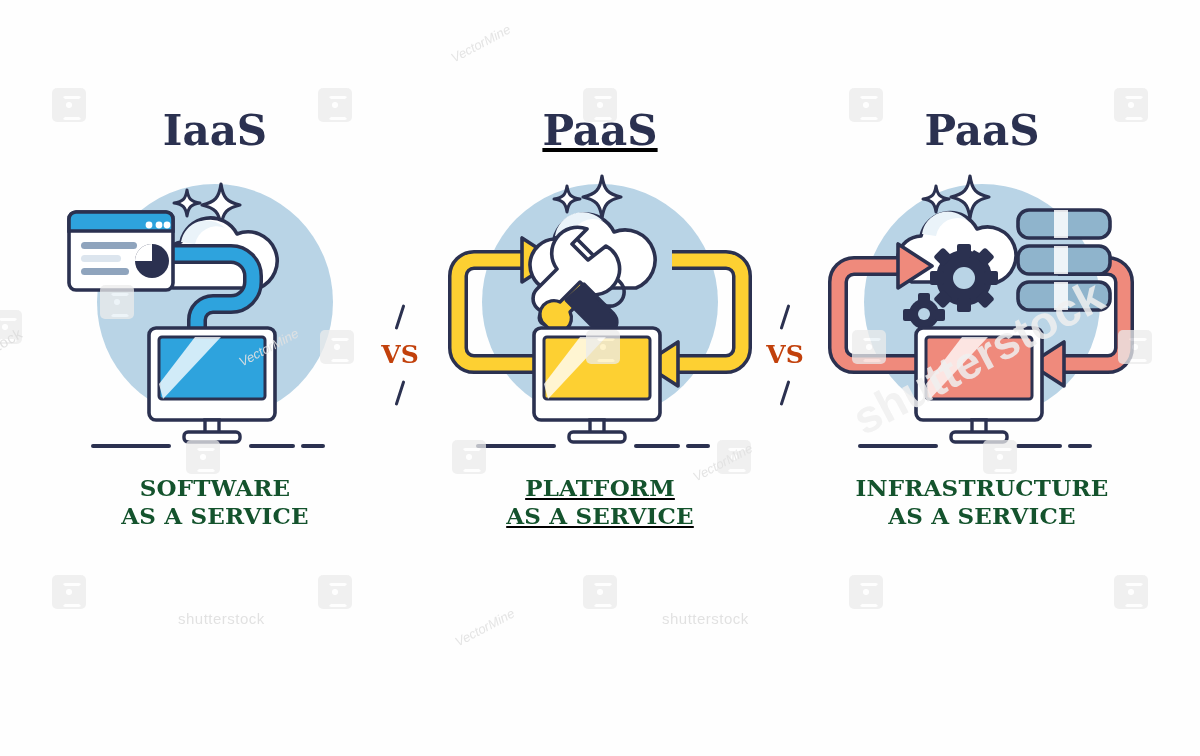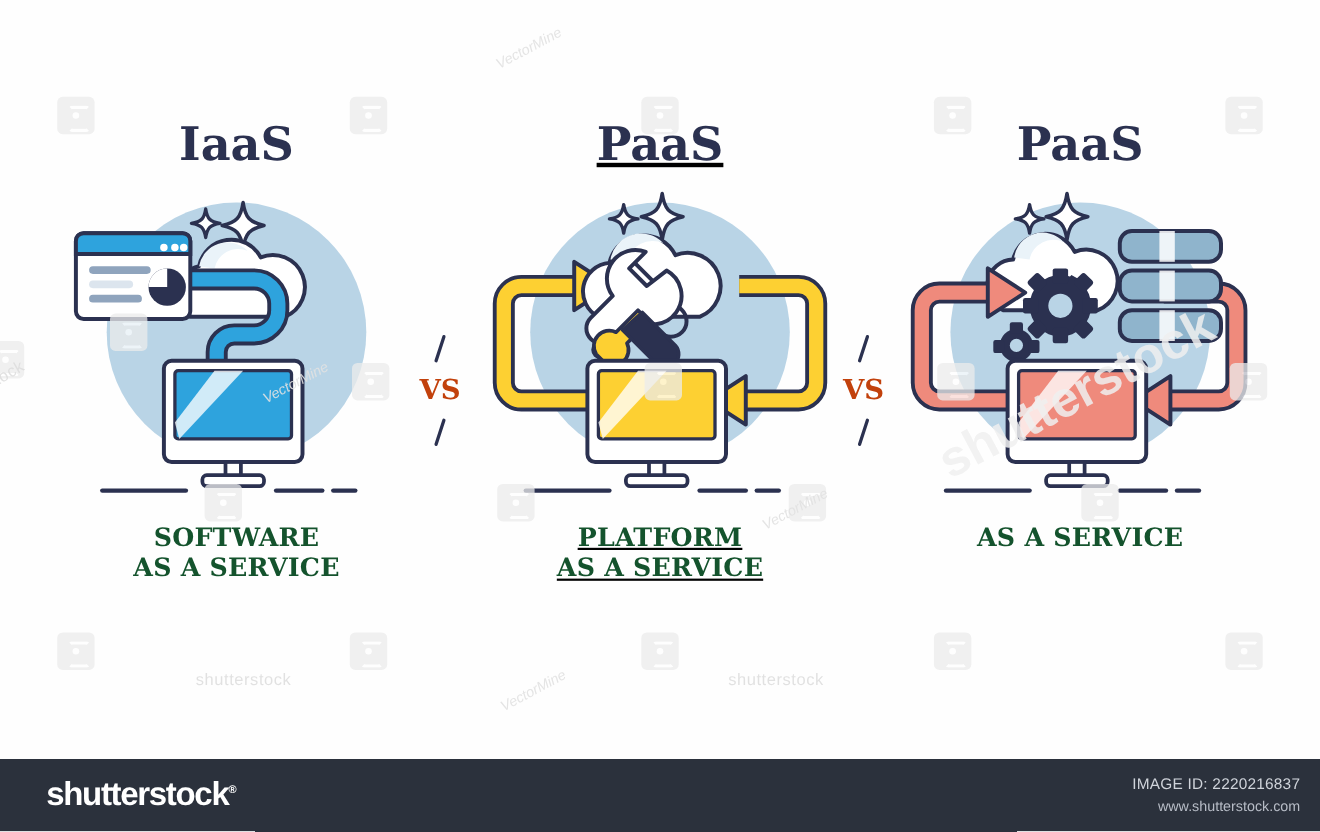--- a/index.html
+++ b/index.html
@@ -363,20 +363,21 @@
           <path d="M114 222 L150 175 L176 175 L118 237 Z" fill="#ffffff" opacity=".78"></path>
           <rect x="160" y="258" width="14" height="14" fill="#ffffff" stroke="#2b3150" stroke-width="3.4"></rect>
           <rect x="139" y="270" width="56" height="10" rx="4" fill="#ffffff" stroke="#2b3150" stroke-width="3.4"></rect>
           <path d="M48 284 H124" stroke="#2b3150" stroke-width="4" stroke-linecap="round"></path>
           <path d="M206 284 H248" stroke="#2b3150" stroke-width="4" stroke-linecap="round"></path>
           <path d="M258 284 H278" stroke="#2b3150" stroke-width="4" stroke-linecap="round"></path>
         </g>
       </svg>
 
       <div class="panel-caption">
+        <div>INFRASTRUCTURE</div>
         <div>AS A SERVICE</div>
       </div>
     </div>
 
     <div class="vs-block" id="vs-1">
       <div class="vs-slash top"></div>
       <div class="vs-label">VS</div>
       <div class="vs-slash bottom"></div>
     </div>
 
@@ -417,23 +418,14 @@
     <div class="wm-text" style="left:-60px; top:345px; transform:rotate(-30deg);">shutterstock</div>
 
     <div class="wm-big" style="left:840px; top:330px; transform:rotate(-28deg); opacity:.85;">shutterstock</div>
 
     <div class="wm-vec" style="left:236px; top:340px; transform:rotate(-28deg);">VectorMine</div>
     <div class="wm-vec" style="left:690px; top:455px; transform:rotate(-28deg);">VectorMine</div>
     <div class="wm-vec" style="left:452px; top:620px; transform:rotate(-28deg);">VectorMine</div>
     <div class="wm-vec" style="left:448px; top:36px;  transform:rotate(-28deg);">VectorMine</div>
   </div>
 
-  <div id="footer">
-    <div id="ss-logo">
-      <span>shutterstock</span><span id="ss-reg">®</span>
-    </div>
-    <div id="footer-right">
-      <div id="image-id">IMAGE ID: 2220216837</div>
-      <div id="ss-url">www.shutterstock.com</div>
-    </div>
-  </div>
 
 </div>
 
 </body></html>

